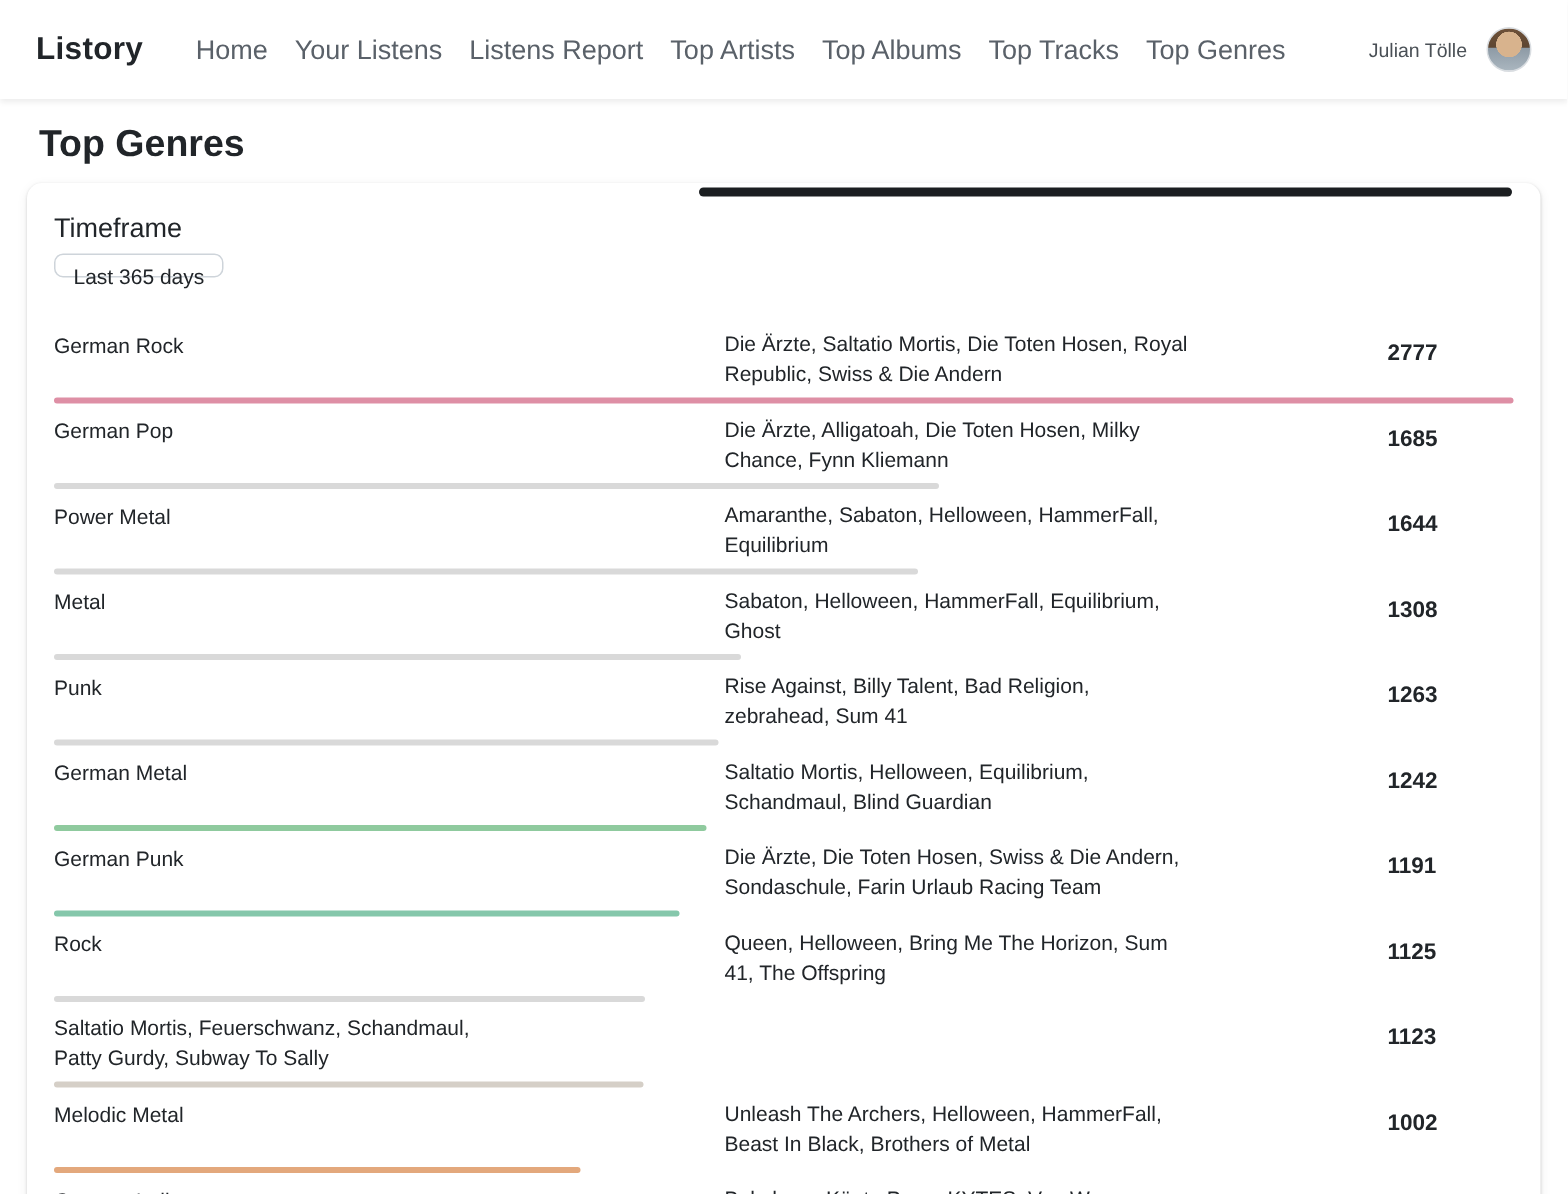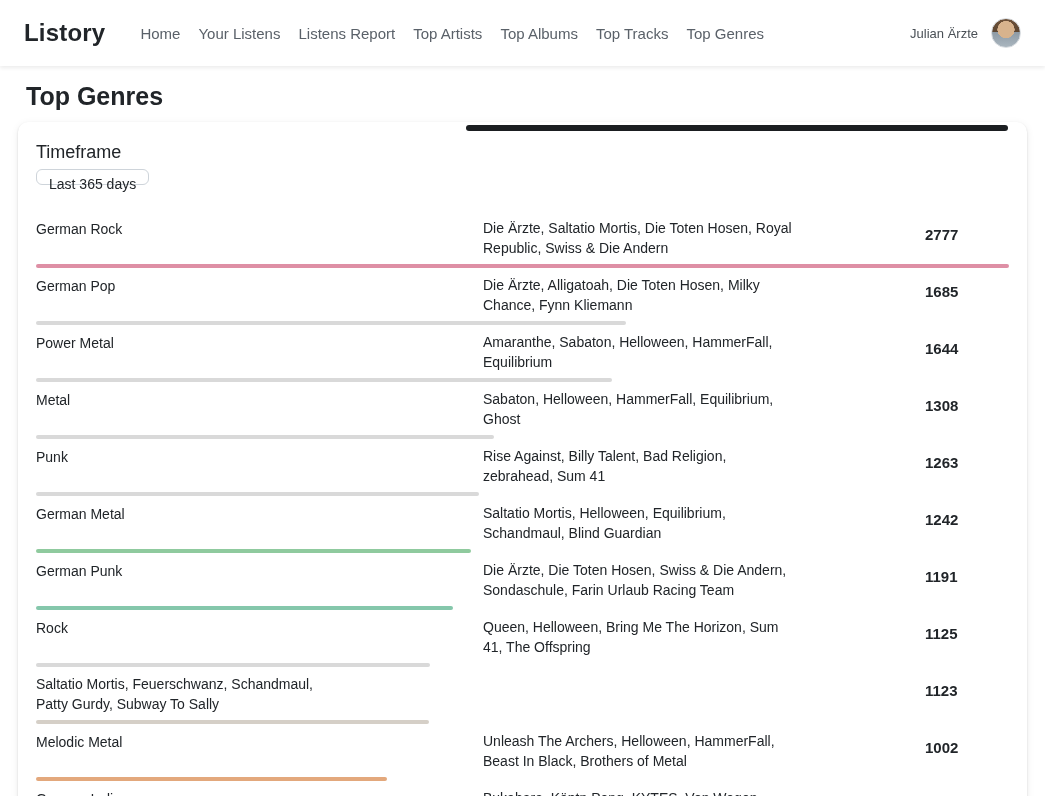--- a/index.html
+++ b/index.html
@@ -14,27 +14,27 @@
 
   
   .navbar {
     display: flex; align-items: center;
     height: 66px; padding: 0 24px;
     background: #ffffff;
     box-shadow: 0 2px 4px rgba(0,0,0,.08);
     position: relative; z-index: 5;
   }
   .logo {
-    font-size: 24px; font-weight: bold;
+    font-size: 21px; font-weight: bold;
     margin-right: 26px; cursor: pointer;
     letter-spacing: .2px;
   }
   .nav { display: flex; align-items: center; flex: 1; }
   .nav-link {
-    font-size: 15px; color: #5a6169;
+    font-size: 18px; color: #5a6169;
     padding: 0 9px; cursor: pointer; white-space: nowrap;
   }
   .user-area { display: flex; align-items: center; gap: 13px; }
   .user-name { font-size: 13px; color: #4a5056; cursor: pointer; }
   .avatar {
     width: 30px; height: 30px; border-radius: 50%;
     background:
       radial-gradient(circle at 50% 38%, #d8b38d 0 38%, transparent 39%),
       linear-gradient(180deg, #6e5138 0%, #5d4632 45%, #8d9aa5 46%, #aab6bf 100%);
     border: 1px solid #d9dde1;
@@ -114,21 +114,21 @@
   <nav class="nav" id="main-nav">
       <a class="nav-link">Home</a>
       <a class="nav-link">Your Listens</a>
       <a class="nav-link">Listens Report</a>
       <a class="nav-link">Top Artists</a>
       <a class="nav-link">Top Albums</a>
       <a class="nav-link">Top Tracks</a>
       <a class="nav-link">Top Genres</a>
     </nav>
   <div class="user-area">
-    <span class="user-name">Julian Ärzte</span>
+    <span class="user-name">Julian Tölle</span>
     <span class="avatar"></span>
   </div>
 </header>
 
 <main class="main">
   <h1 class="page-title">Top Genres</h1>
 
   <section class="card">
     <div class="hscroll-thumb"></div>
 

